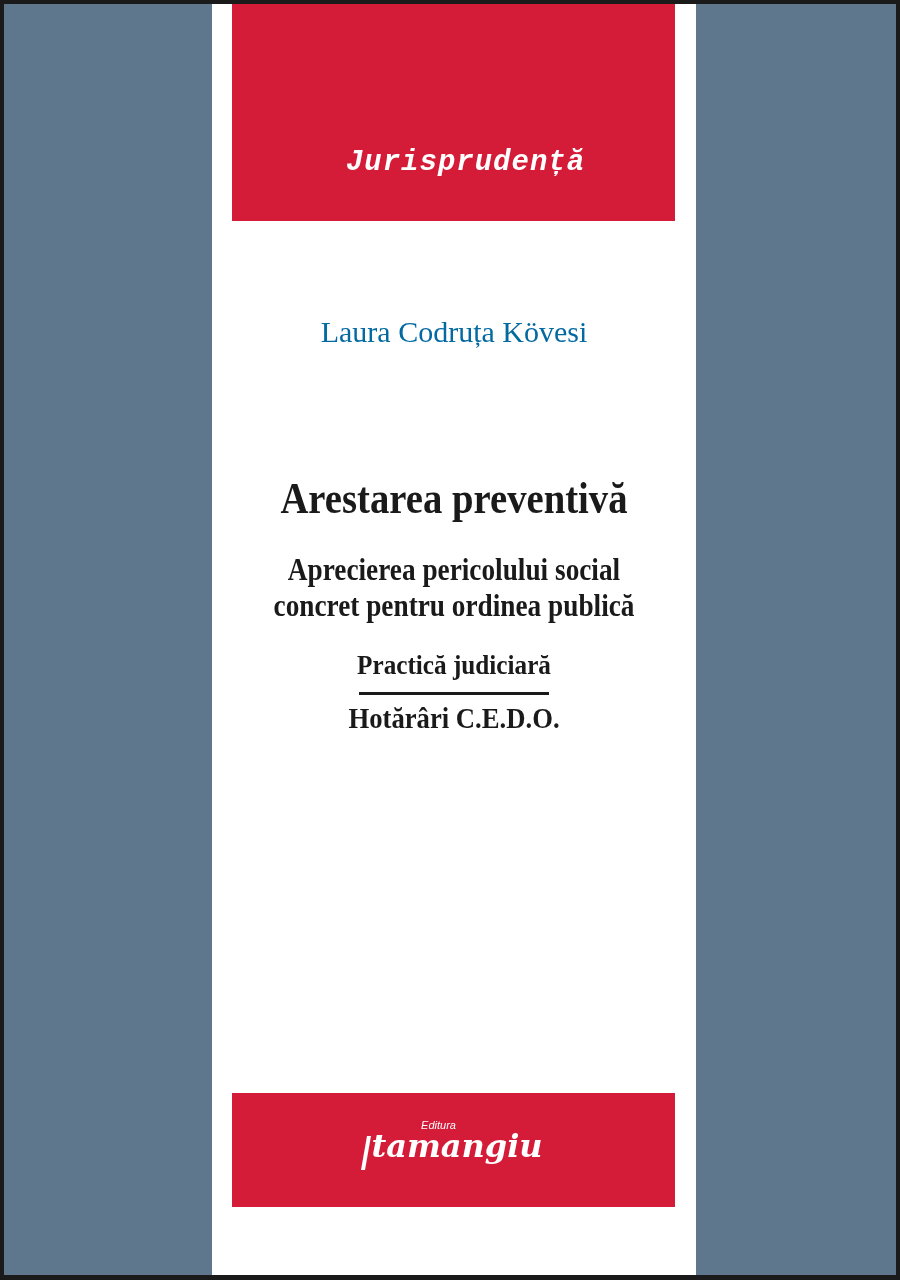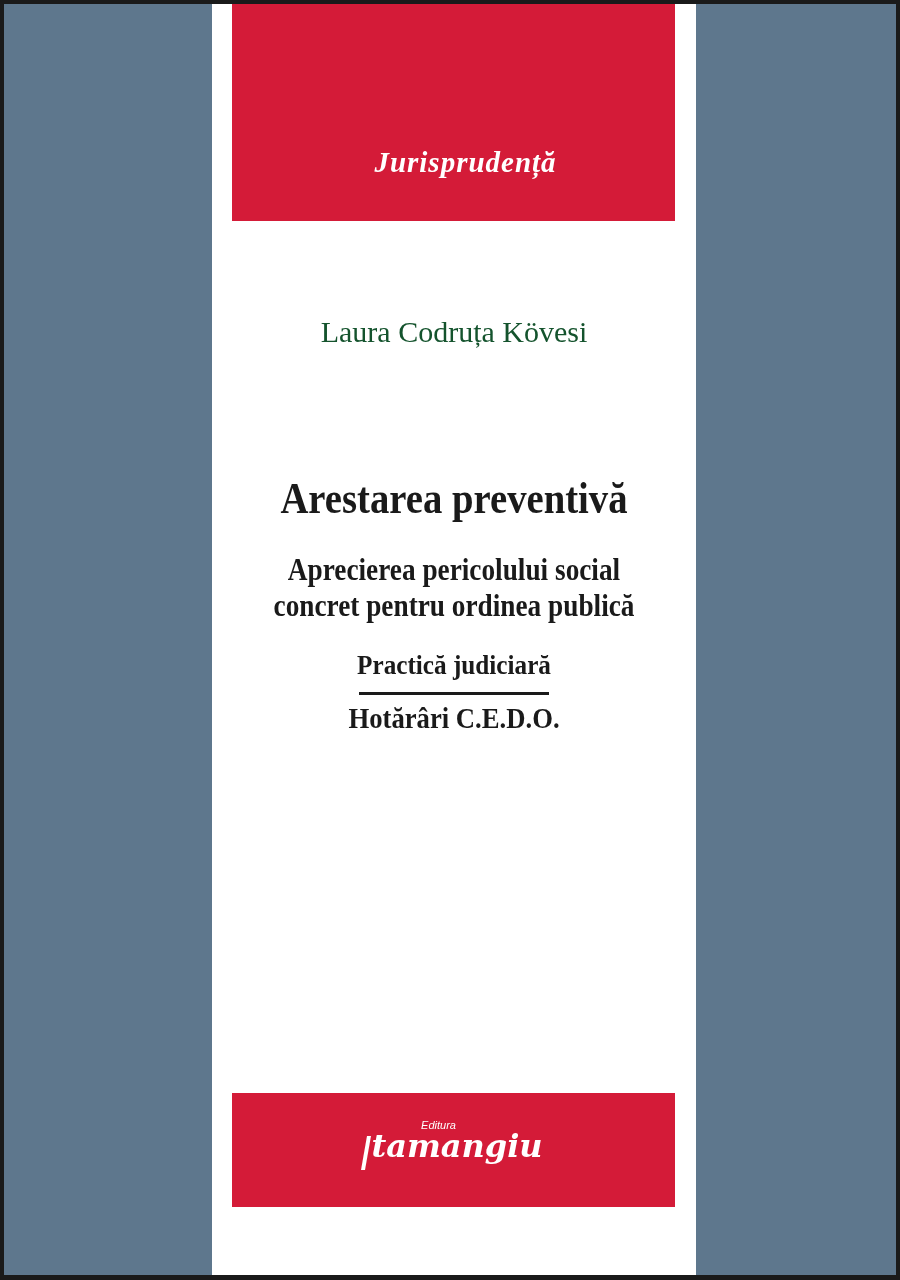--- a/index.html
+++ b/index.html
@@ -1,22 +1,22 @@
 <!DOCTYPE html>
 <html><head>
 <meta charset="utf-8">
 <style>
   html, body { margin:0; padding:0; }
   body { width:900px; height:1280px; background:#1a1a1a; position:relative; overflow:hidden; }
   .frame { position:absolute; left:4px; top:4px; width:892px; height:1271px; background:#5e778d; }
   .center { position:absolute; left:208px; top:0; width:484px; height:1271px; background:#ffffff; }
   .top-box { position:absolute; left:20px; top:0; width:443px; height:217px; background:#d41b38; }
   .series { position:absolute; left:0; right:0; top:142px; text-align:center; color:#ffffff;
-    font-family:Liberation Serif, serif; font-style:italic; font-weight:bold; font-size:29px; letter-spacing:1px;padding-left:24px; }
-  .authors { position:absolute; left:0; right:0; top:311px; text-align:center; color:#14532d;
+    font-family:Liberation Mono, monospace; font-style:italic; font-weight:bold; font-size:29px; letter-spacing:1px;padding-left:24px; }
+  .authors { position:absolute; left:0; right:0; top:311px; text-align:center; color:#0369a1;
     font-family:"Liberation Serif", serif; font-size:30px; line-height:33px; }
   .title { position:absolute; left:0; right:0; top:468px; text-align:center; color:#1a1a1a;
     font-family:"Liberation Serif", serif; font-weight:bold; font-size:45px; transform:scaleX(0.86); }
   .subtitle { position:absolute; left:0; right:0; top:548px; text-align:center; color:#1a1a1a;
     font-family:"Liberation Serif", serif; font-weight:bold; font-size:31px; line-height:36px; transform:scaleX(0.88); }
   .practice { position:absolute; left:0; right:0; top:645px; text-align:center; color:#1a1a1a;
     font-family:"Liberation Serif", serif; font-weight:bold; font-size:28px; transform:scaleX(0.9); }
   .rule { position:absolute; left:147px; top:688px; width:190px; height:3px; background:#1a1a1a; }
   .rulings { position:absolute; left:0; right:0; top:698px; text-align:center; color:#1a1a1a;
     font-family:"Liberation Serif", serif; font-weight:bold; font-size:29px; transform:scaleX(0.92); }

